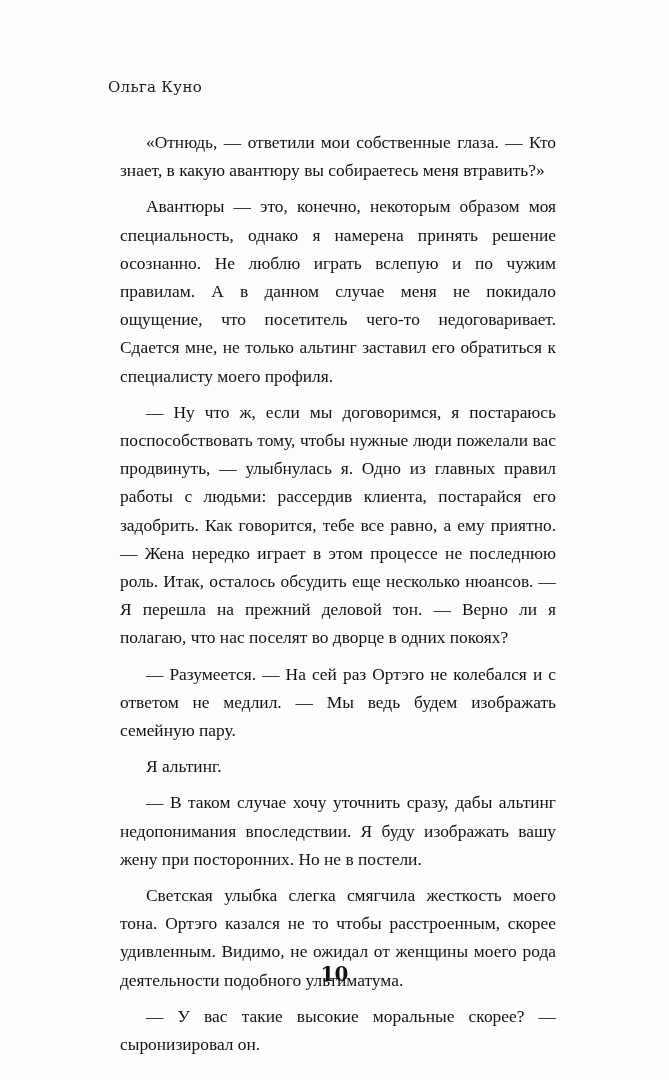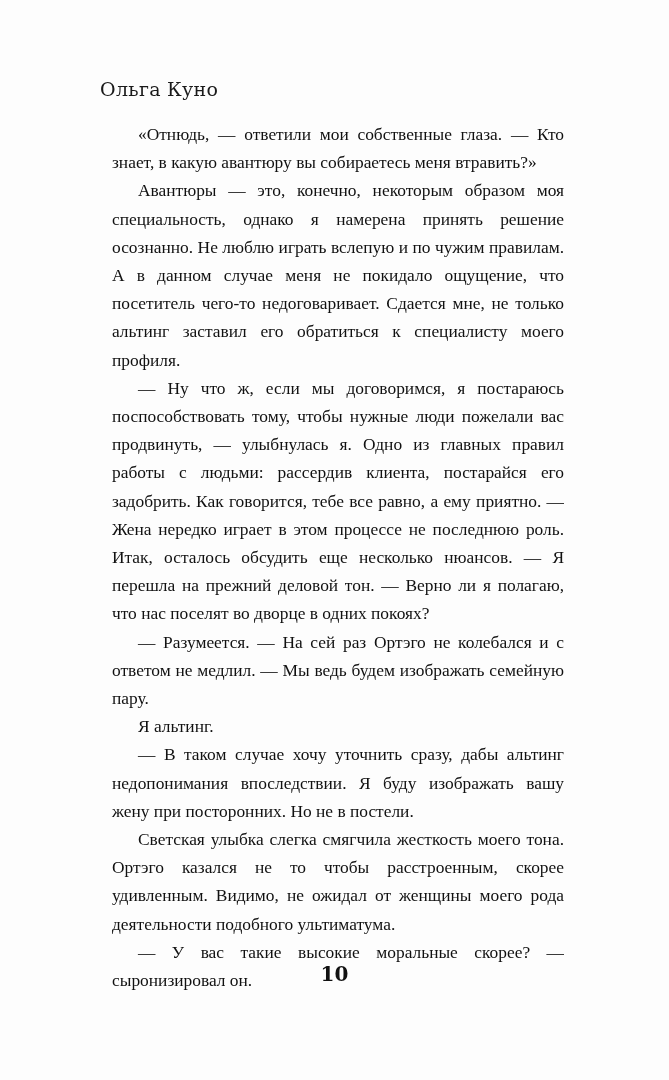--- a/index.html
+++ b/index.html
@@ -16,42 +16,42 @@
   }
   .page {
     position: relative;
     width: 669px;
     height: 1080px;
     box-sizing: border-box;
     background: #fdfdfd;
   }
   .running-head {
     position: absolute;
-    left: 100px;
+    left: 108px;
     top: 78px;
     font-family: "DejaVu Serif", serif;
-    font-size: 19px;
+    font-size: 15px;
     letter-spacing: 0.3px;
     color: #1a1a1a;
     white-space: nowrap;
   }
   .text-block {
     position: absolute;
     left: 112px;
     top: 120px;
     width: 452px;
     font-size: 17.4px;
     line-height: 28.2px;
     text-align: justify;
     text-justify: inter-word;
     hyphens: manual;
     color: #111111;
   }
   .text-block p {
-    margin: 0;
+    margin: 8px;
     text-indent: 26px;
   }
   .folio {
     position: absolute;
     left: 0;
     right: 0;
     top: 962px;
     text-align: center;
     font-family: "DejaVu Serif", serif;
     font-size: 20px;

